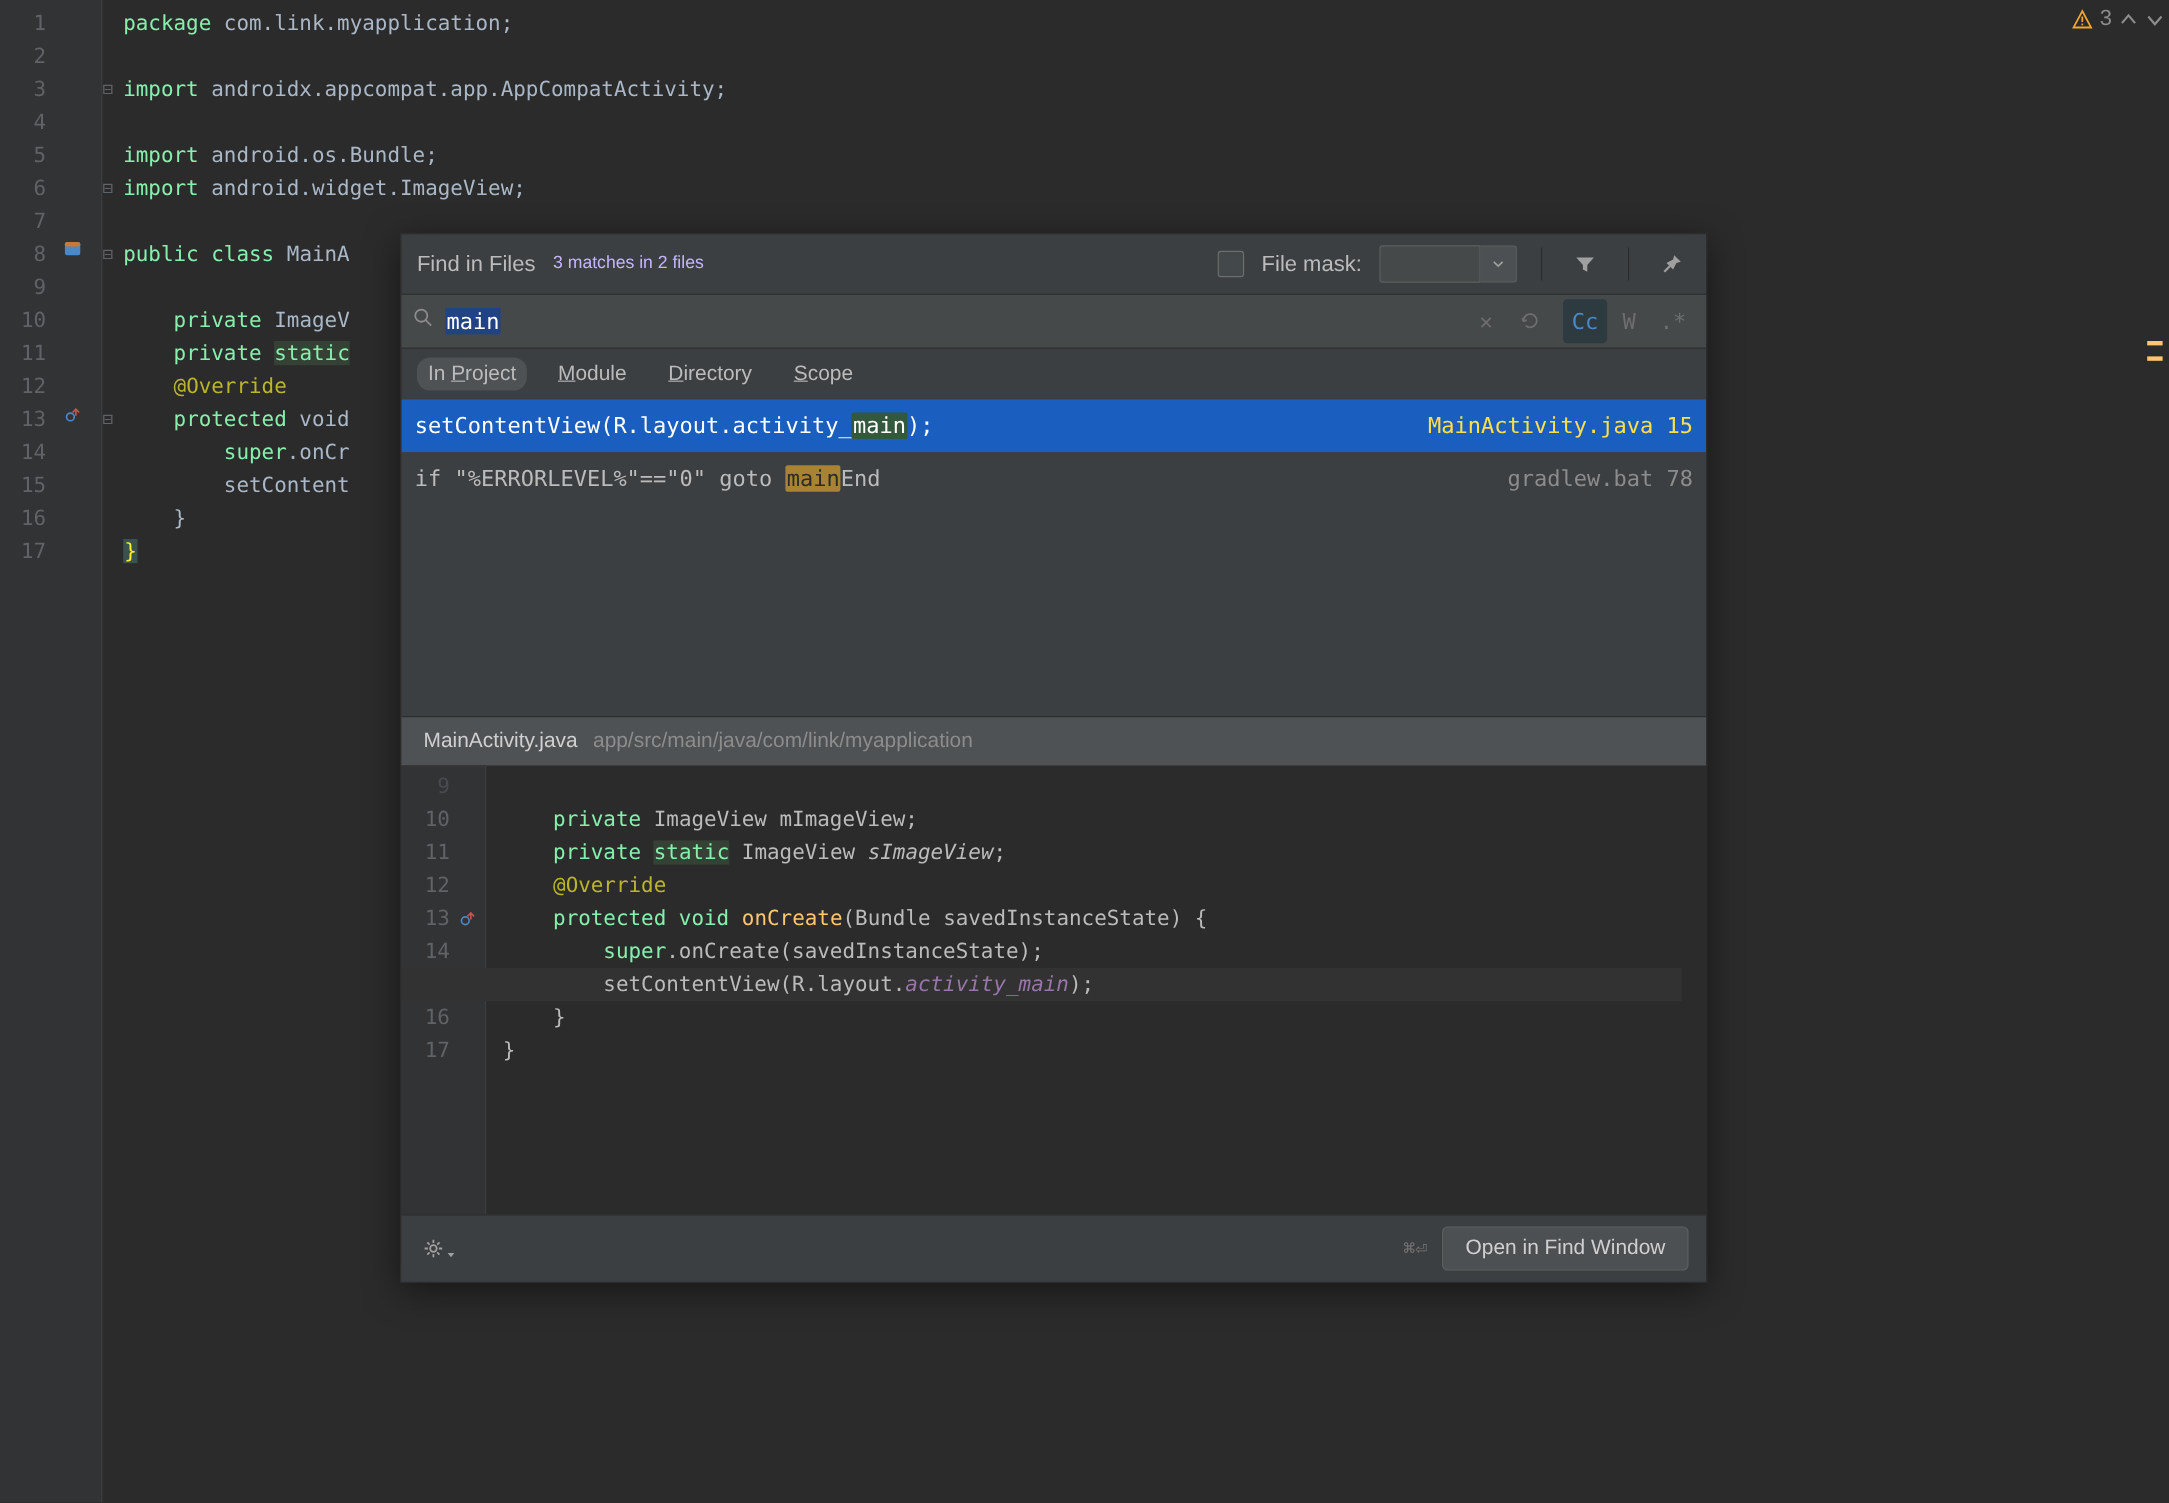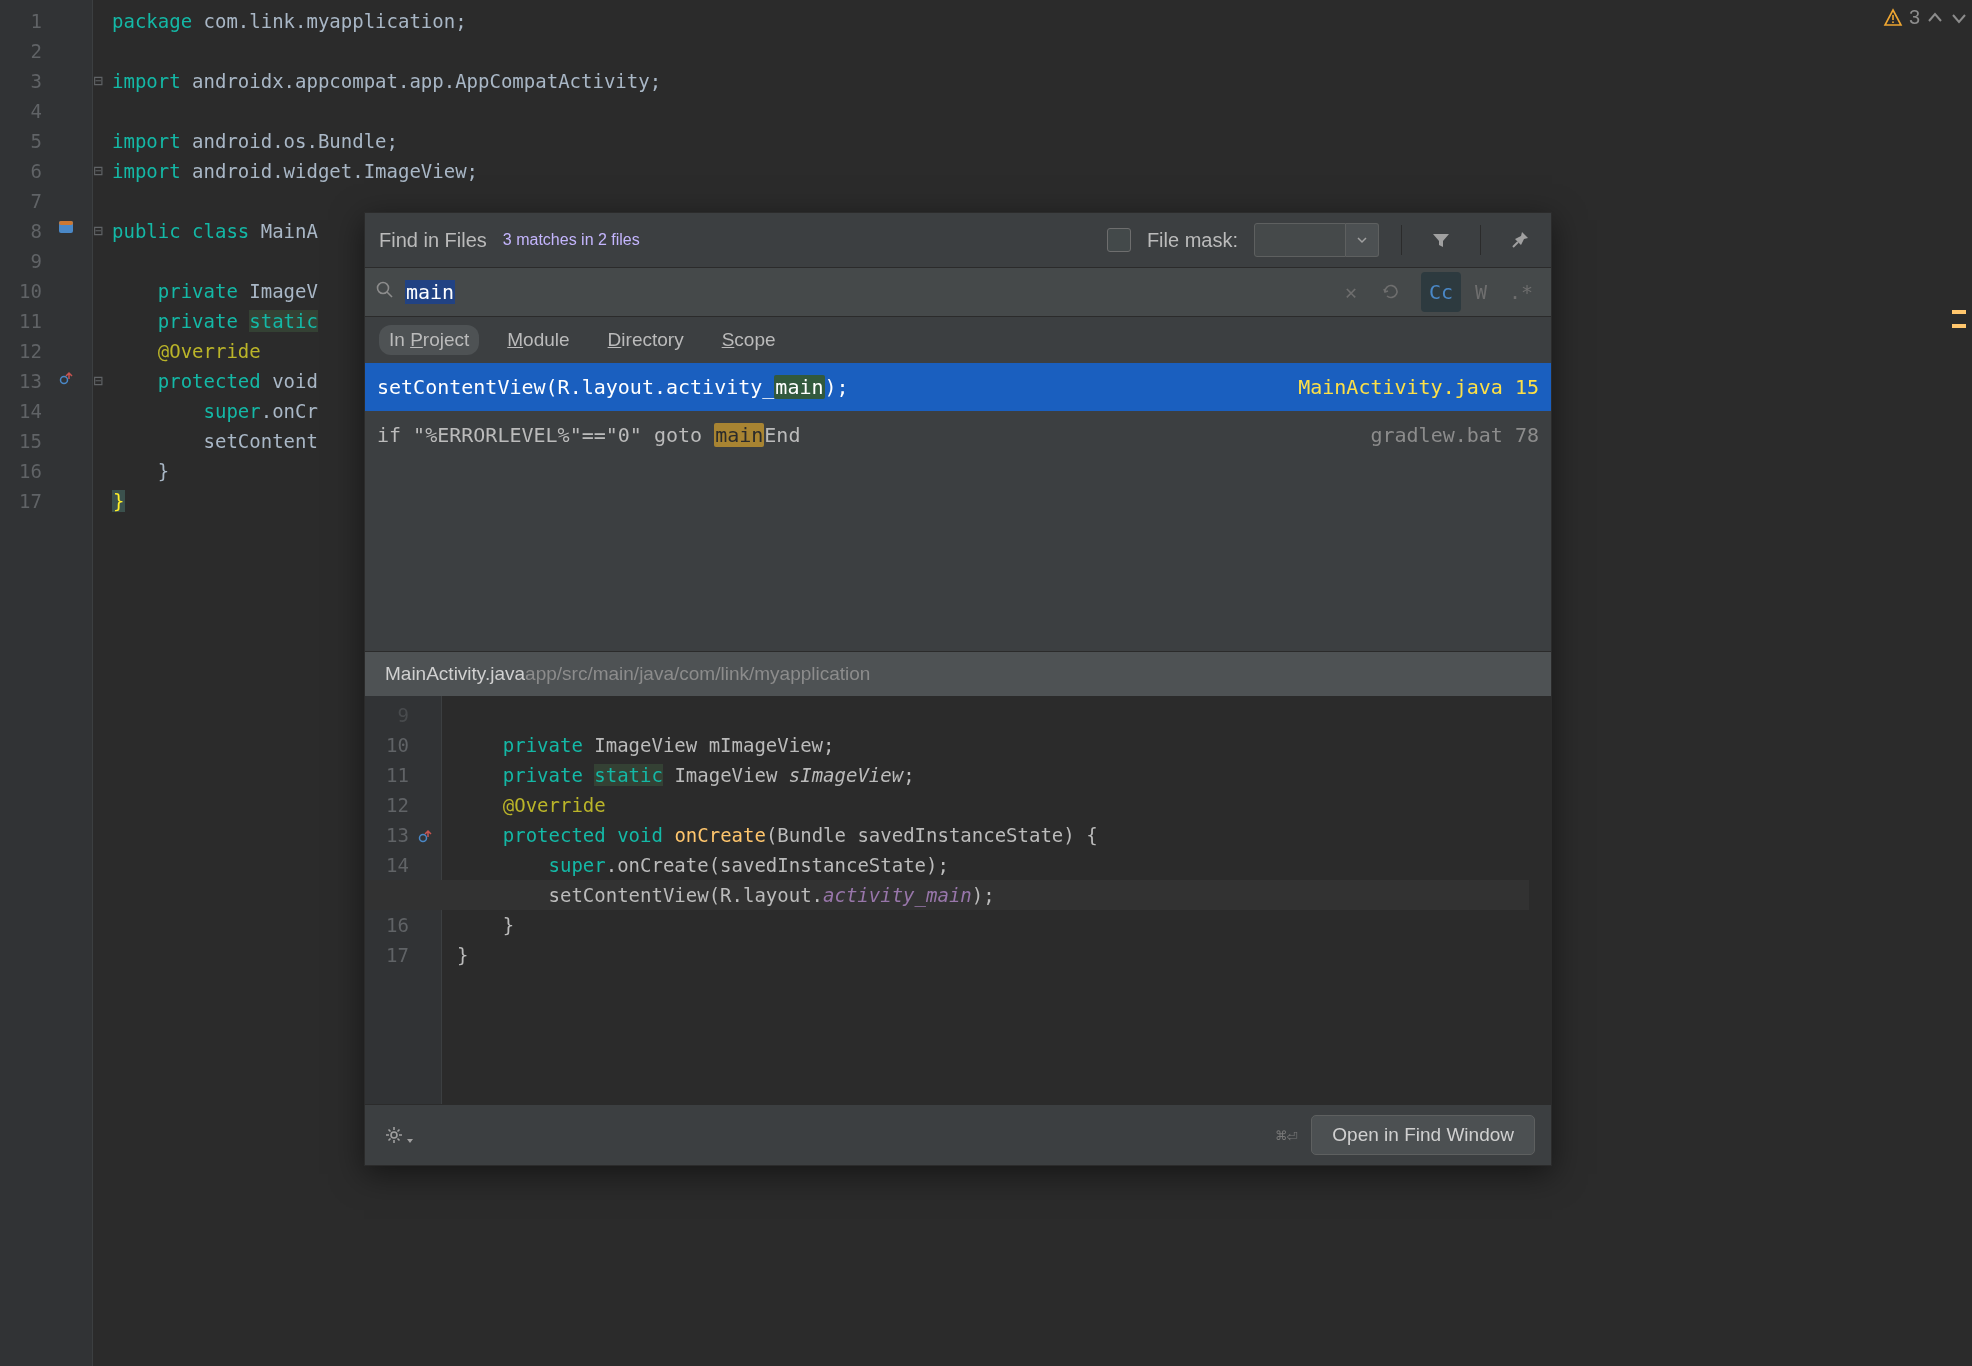--- a/index.html
+++ b/index.html
@@ -1,21 +1,21 @@
 <!DOCTYPE html>
 <html><head>
 <meta charset="utf-8">
 <style>
   html,body{margin:0;padding:0;width:1972px;height:1366px;background:#2b2b2b;font-family:Menlo,Consolas,monospace;font-size:19px;overflow:hidden;color:#a9b7c6}
   .editor{position:relative;width:100%;height:100%}
   .gutter{position:absolute;left:0;top:0;width:92px;height:100%;background:#313335;border-right:1px solid #3c3f41}
   .ln{position:absolute;left:0;width:42px;text-align:right;color:#606366;font-size:19px;height:30px;line-height:30px}
   .code-line{position:absolute;left:112px;right:10px;height:30px;line-height:30px;white-space:pre}
   .fold{position:absolute;left:88px;width:20px;text-align:center;color:#606366;line-height:30px;font-size:16px}
-  .kw{color:#14b8a6}
+  .kw{color:#86efac}
   .annot{color:#bbb529}
   .static-hl{background:#344134}
   .brace-hl{color:#ffef28;background:#3b514d;padding:0 1px}
   .ico{position:absolute;left:46px;width:40px;height:30px;line-height:30px;text-align:center;font-size:14px}
   .inspection-bar{position:absolute;right:4px;top:6px;display:flex;align-items:center;gap:6px;color:#8c8c8c;font-family:'Segoe UI',sans-serif;font-size:20px}
   .inspection-bar svg{display:block}
   .mini-marks{position:absolute;right:4px;top:0;width:18px;height:100%}
   .mini-marks div{position:absolute;right:2px;width:14px;height:4px;background:#ffc66d}
   
   .popup{position:absolute;left:364px;top:212px;width:1186px;height:952px;background:#3c3f41;border:1px solid #2b2b2b;box-shadow:0 8px 30px rgba(0,0,0,.5);font-family:'Segoe UI',Arial,sans-serif;font-size:20px;color:#bbbbbb;display:flex;flex-direction:column}
@@ -39,21 +39,21 @@
   .scope-tab.active{background:#4e5254}
   .und{text-decoration:underline}
   .results{flex:0 0 auto;height:288px;background:#3c3f41;overflow:hidden}
   .result-row{height:48px;display:flex;align-items:center;padding:0 12px;font-family:Menlo,monospace;font-size:20px;color:#bbbbbb}
   .result-row .left{flex:1;white-space:pre}
   .result-row .right{color:#8c8c8c}
   .result-row.sel{background:#1a5fbf;color:#fff}
   .result-row.sel .right{color:#fde047}
   .hl{background:#a88432;color:#2b2b2b;border-radius:2px;padding:0 1px}
   .hl-sel{background:#32593d;color:#fff;border-radius:2px;padding:0 1px}
-  .preview-head{height:44px;background:#4e5254;display:flex;align-items:center;padding:0 20px;font-size:19px;border-top:1px solid #2b2b2b}
+  .preview-head{height:44px;background:#4e5254;display:flex;align-items:center;padding:0 20px;gap:14px;font-size:19px;border-top:1px solid #2b2b2b}
   .preview-head .file{color:#d0d0d0}
   .preview-head .path{color:#8c8c8c}
   .preview{flex:1;background:#2b2b2b;position:relative;font-family:Menlo,monospace;font-size:19px}
   .pv-gutter{position:absolute;left:0;top:0;width:76px;height:100%;background:#313335;border-right:1px solid #3c3f41}
   .pv-ln{position:absolute;left:0;width:44px;text-align:right;color:#606366;line-height:30px;height:30px}
   .pv-line{position:absolute;left:92px;right:22px;line-height:30px;height:30px;white-space:pre}
   .pv-hl-line{background:#323232}
   .ital{font-style:italic;color:#9876aa}
   .footer{height:60px;background:#3c3f41;display:flex;align-items:center;padding:0 16px;border-top:1px solid #2b2b2b}
   .btn{background:#4c5052;border:1px solid #5e6060;color:#d0d0d0;border-radius:5px;padding:8px 20px;font-size:19px;font-family:'Segoe UI',Arial,sans-serif}

